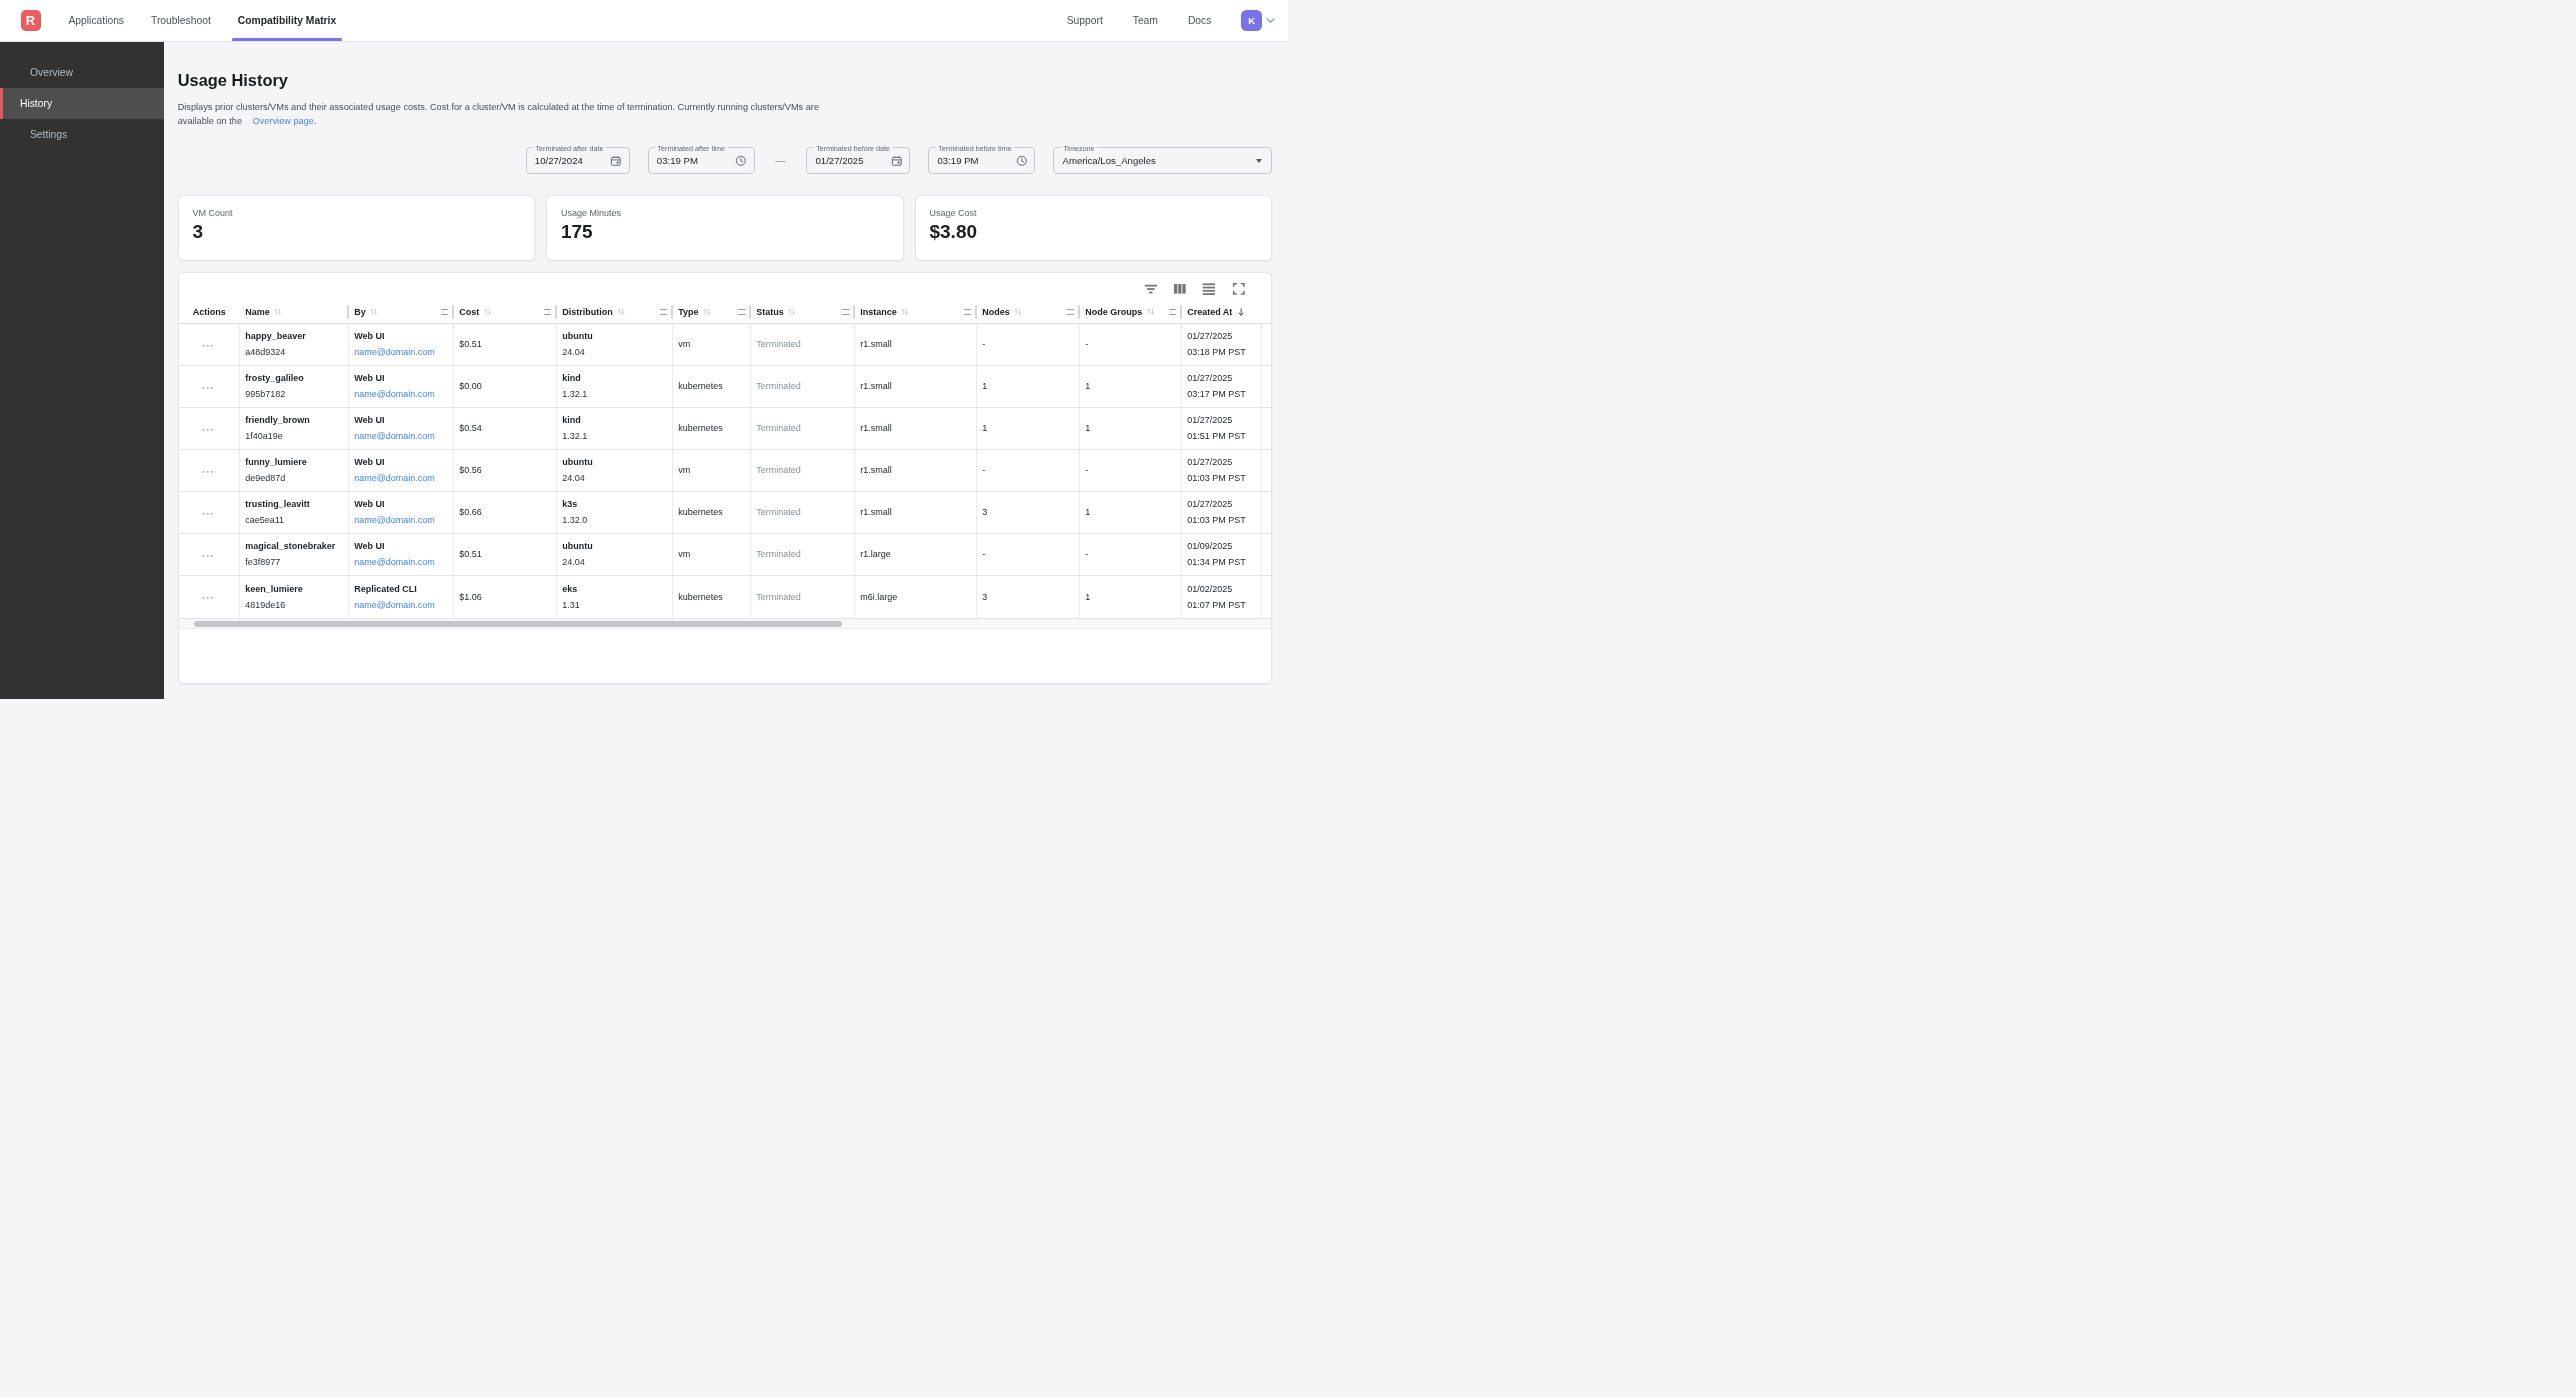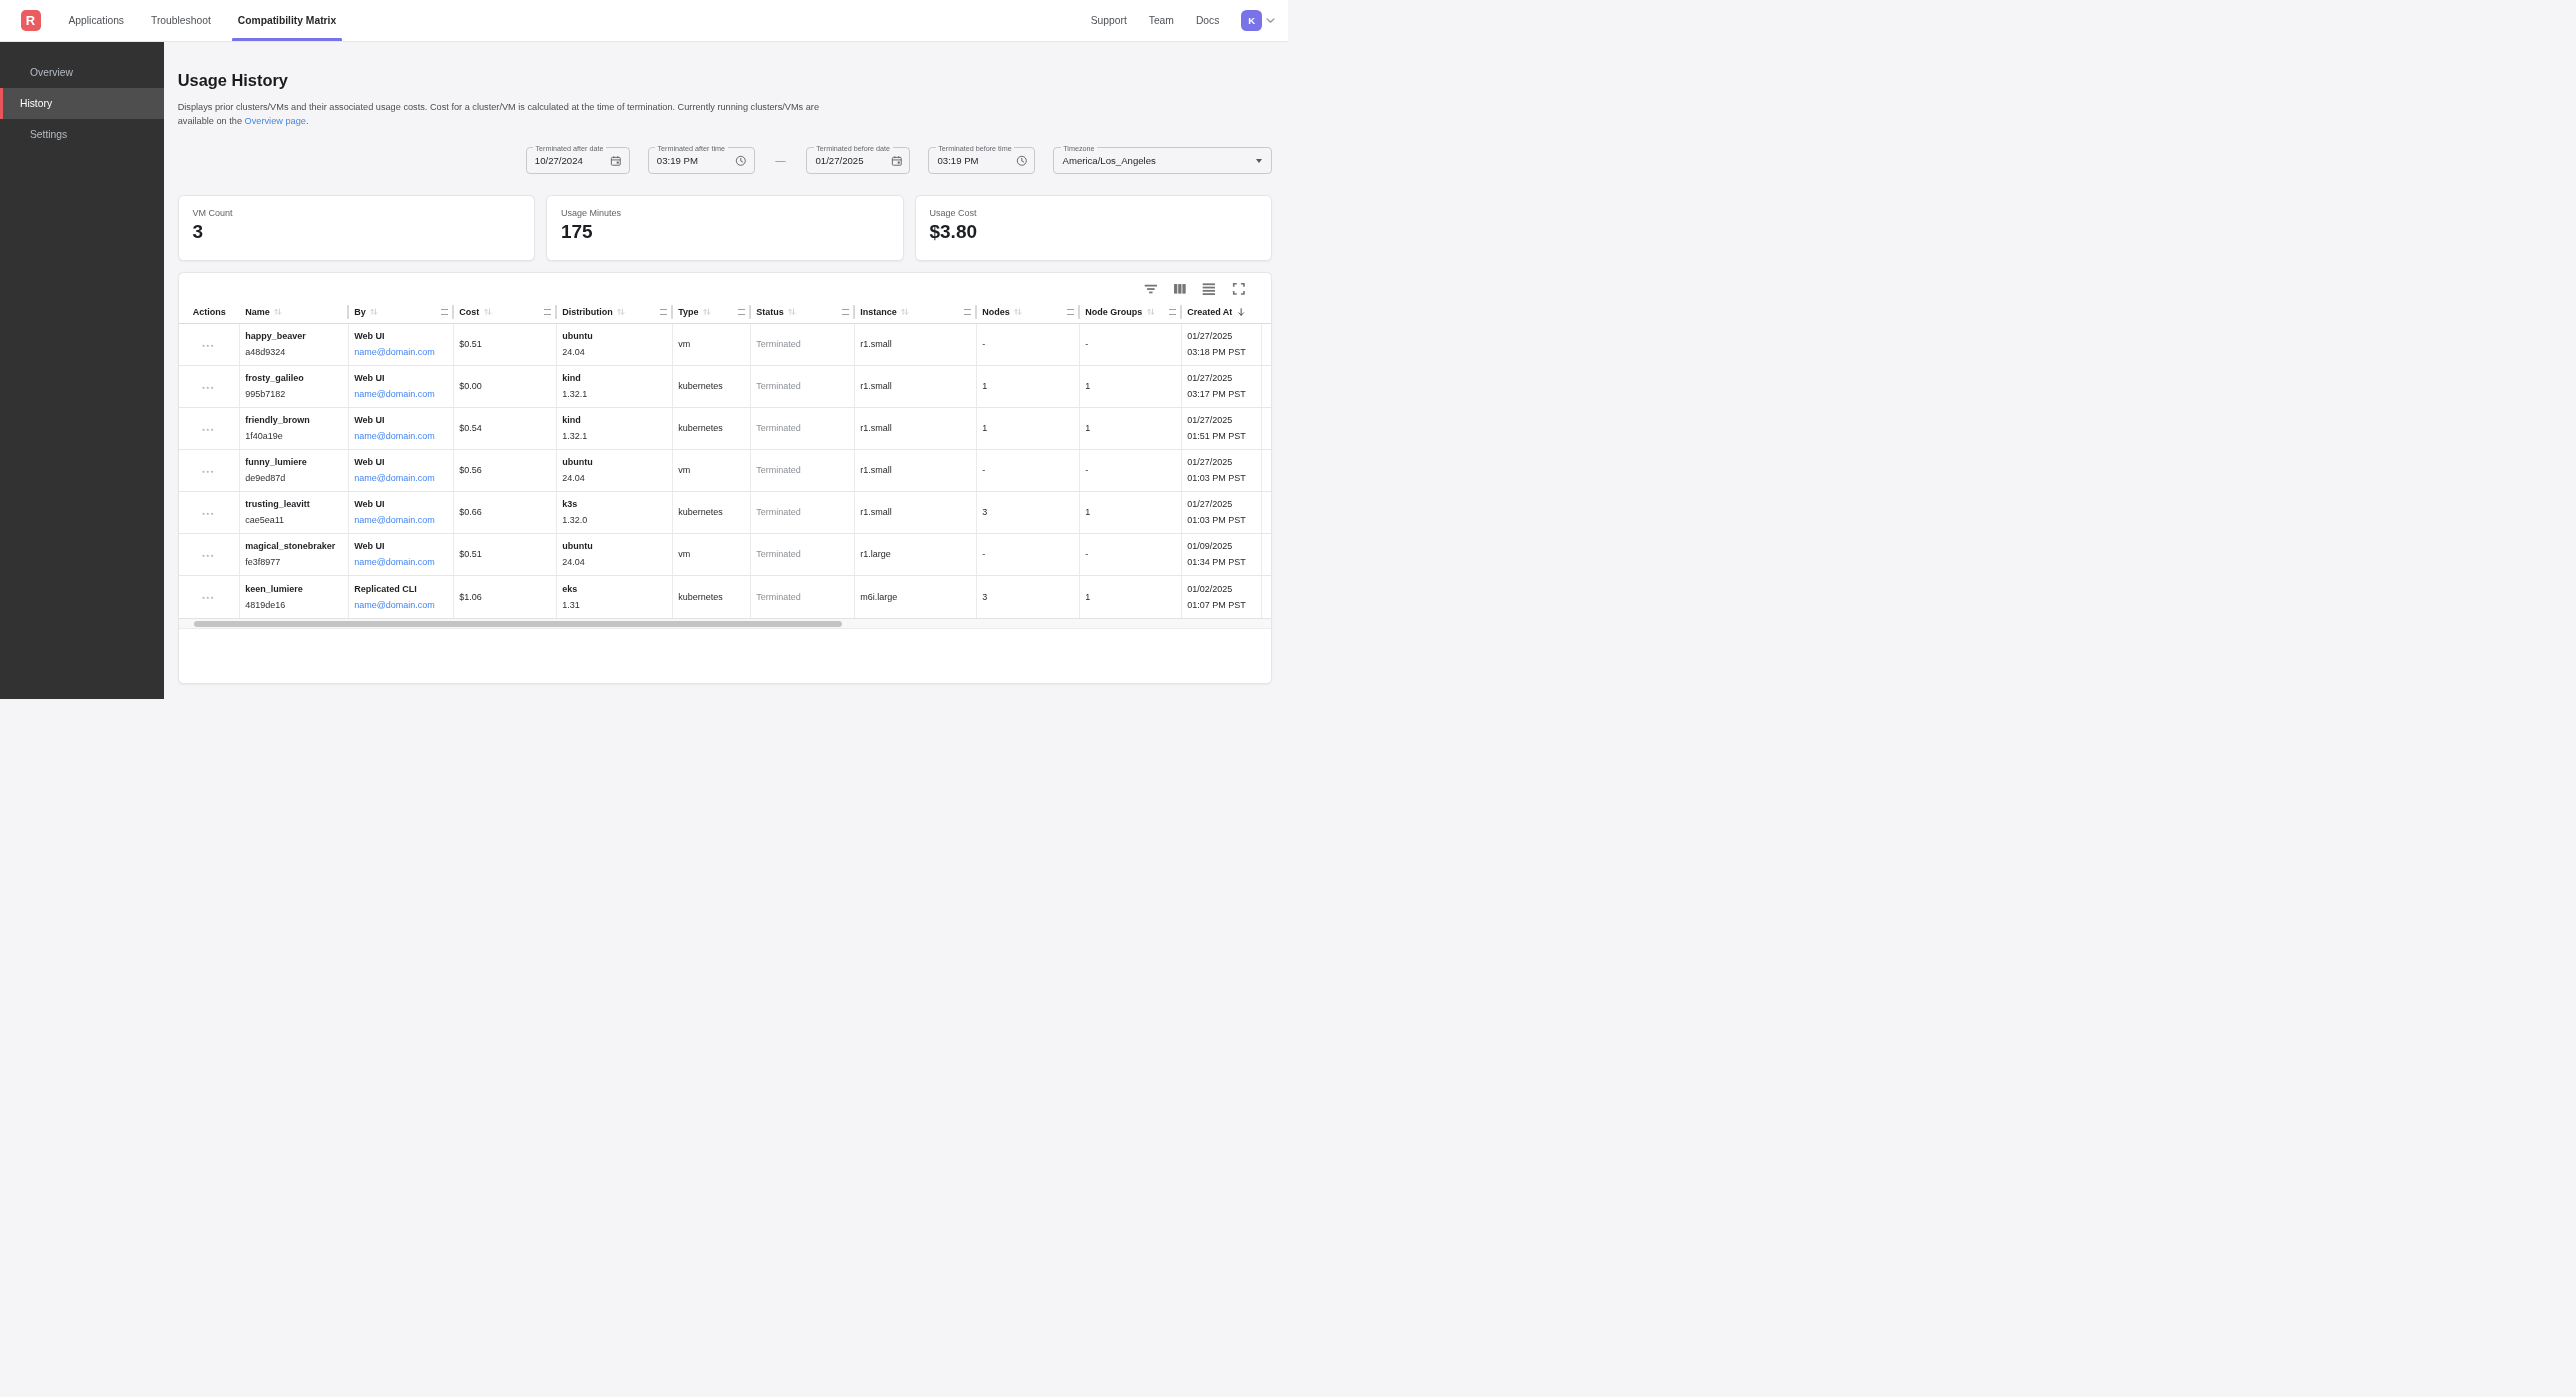--- a/index.html
+++ b/index.html
@@ -7,36 +7,36 @@
   body { font-family:"Liberation Sans","DejaVu Sans",sans-serif; background:#f5f5f7; color:#202124; }
   [data-interactable="true"] { cursor:pointer; }
 
   
   .topnav { height:42px; background:#fff; border-bottom:0.7px solid #e7e7ea; display:flex; align-items:center; padding:0 13px 0 20.5px; position:relative; z-index:3; }
   .logo { width:20px; height:21px; border-radius:4.8px; background:#ea5c5f; color:#fff; font-weight:bold; font-size:13px; display:flex; align-items:center; justify-content:center; margin-right:28px; flex-shrink:0; }
   .tabs { display:flex; height:100%; }
   .tab { height:100%; display:flex; align-items:center; font-size:10.3px; color:#4d5156; margin-right:27px; position:relative; white-space:nowrap; }
   .tab.active { font-weight:bold; color:#27282a; }
   .tab.active::after { content:""; position:absolute; left:-6.2px; right:-6.2px; bottom:0; height:2.7px; background:#7874e8; border-radius:1.4px 1.4px 0 0; }
-  .nav-right { margin-left:auto; display:flex; align-items:center; gap:22px; }
+  .nav-right { margin-left:auto; display:flex; align-items:center; gap:30px; }
   .nav-link { font-size:10.3px; color:#4d5156; text-decoration:none; white-space:nowrap; }
   .account { display:flex; align-items:center; gap:4.1px; }
   .avatar { width:20.5px; height:20.5px; border-radius:5.5px; background:#7874e8; color:#fff; font-size:9.6px; font-weight:bold; display:flex; align-items:center; justify-content:center; }
 
   
   .shell { display:flex; height:657px; }
   .sidebar { width:164px; background:#323232; padding-top:15px; flex-shrink:0; }
   .side-item { height:31px; display:flex; align-items:center; padding-left:30px; font-size:10.3px; color:#b6bcc2; }
   .side-item.active { background:#4e4e4e; color:#fff; border-left:3.4px solid #e8555a; padding-left:17px; }
   .main { flex:1; padding:0 15.7px 0 13.7px; overflow:hidden; }
 
   
   .page-title { margin-top:29px; font-size:16.4px; font-weight:bold; color:#191b1d; }
   .desc { margin-top:9.6px; max-width:643px; font-size:9.2px; line-height:14.4px; color:#4a4f54; }
-  .desc a { color:#4187e8; text-decoration:none; }
+  .desc a { color:#4187e8; text-decoration:none;margin-left:8px; }
 
   
   .filters { display:flex; justify-content:flex-end; align-items:center; margin-top:19px; gap:18px; }
   .field { position:relative; height:27px; border:0.7px solid #c9c9cd; border-radius:4.1px; display:flex; align-items:center; justify-content:space-between; padding:0 6.8px 0 8.2px; background:transparent; }
   .field > label { position:absolute; top:-4.8px; left:6.2px; padding:0 2.7px; background:#f5f5f7; font-size:7.2px; color:#63676b; white-space:nowrap; }
   .field .val { font-size:9.6px; color:#1f2124; white-space:nowrap; }
   .w-date { width:104px; } .w-time { width:107px; } .w-tz { width:219px; }
   .dash { color:#8a8f94; font-size:10.3px; margin:0 2.7px; }
   .ficon { color:#5f6368; display:block; flex-shrink:0; }
   .caret { width:0; height:0; border-left:3.4px solid transparent; border-right:3.4px solid transparent; border-top:4.1px solid #55585c; margin-right:2.1px; }

